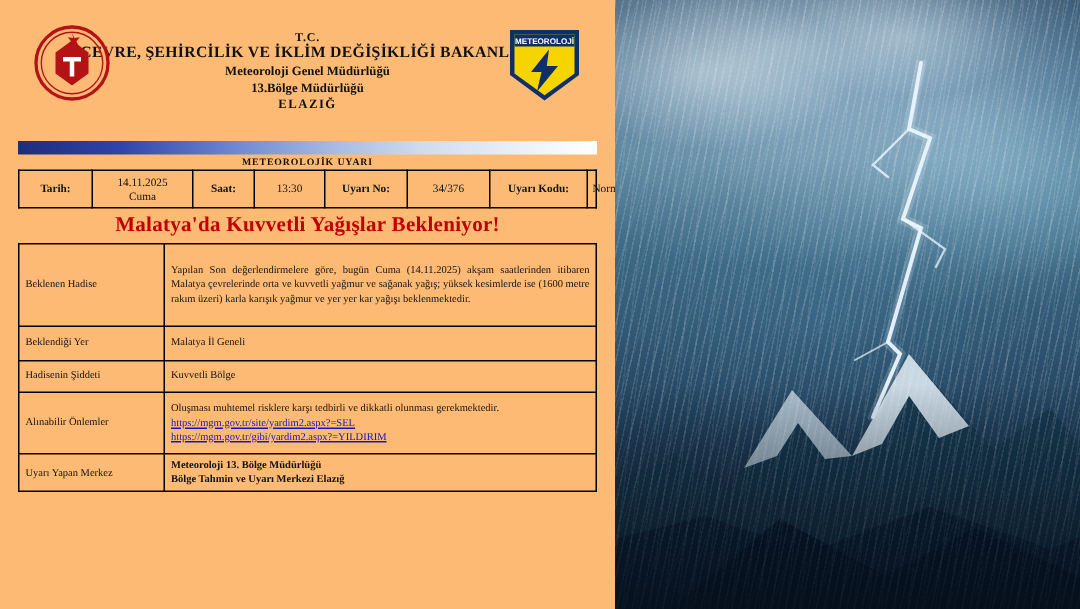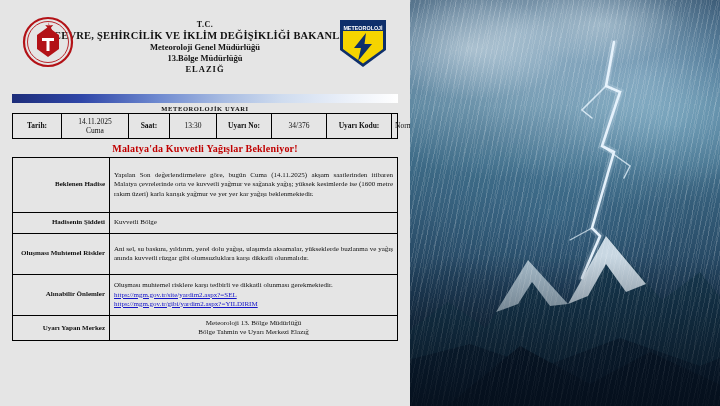--- a/index.html
+++ b/index.html
@@ -19,21 +19,21 @@
     height: 406px;
     display: flex;
     background: #000;
   }
 
   
   .doc-pane {
     position: relative;
     width: 410px;
     height: 406px;
-    background: #e5e5e5;
+    background: #fdba74;
     overflow: hidden;
   }
 
   .doc-header {
     position: relative;
     padding: 8px 10px 0 10px;
     height: 88px;
     box-sizing: border-box;
   }
   .emblem {
@@ -126,55 +126,54 @@
   }
   .lbl { font-weight: bold; }
   .cell-c { text-align: center; }
 
   .topinfo td { height: 20px; }
 
   .headline {
     text-align: center;
     color: #c00000;
     font-weight: bold;
-    font-size: 10px;
+    font-size: 14px;
     padding: 4px 0 3px 0;
     letter-spacing: .2px;
   }
 
   table.main-table {
     border-collapse: collapse;
     margin: 0 12px;
     width: calc(100% - 24px);
     table-layout: fixed;
   }
   table.main-table td {
     border: 1px solid #000;
     font-size: 7px;
     color: #111;
     padding: 3px 4px;
     vertical-align: middle;
     line-height: 1.32;
   }
   table.main-table td.k {
-    font-weight: bold;
+    font-weight: normal;
     width: 88px;
-    text-align: right;
+    text-align: left;
   }
   td.v-justify { text-align: justify; }
   .link {
     color: #1414c8;
     text-decoration: underline;
     display: block;
     line-height: 1.3;
     word-break: break-all;
   }
   .foot-cell {
-    text-align: center;
-    font-weight: normal;
+    font-weight: bold;
     font-size: 7.5px;
     line-height: 1.45;
     padding: 10px 4px 10px 4px;
   }
 
   
   .photo-pane {
     position: relative;
     width: 310px;
     height: 406px;
@@ -287,26 +286,26 @@
 
     <div class="headline">Malatya'da Kuvvetli Yağışlar Bekleniyor!</div>
 
     <table class="main-table">
       <tbody>
           <tr>
         <td class="k">Beklenen Hadise</td>
         <td class="v-justify" style="height:48px;margin-left:24px;">Yapılan Son değerlendirmelere göre, bugün Cuma (14.11.2025) akşam saatlerinden itibaren Malatya çevrelerinde orta ve kuvvetli yağmur ve sağanak yağış; yüksek kesimlerde ise (1600 metre rakım üzeri) karla karışık yağmur ve yer yer kar yağışı beklenmektedir.</td>
       </tr>
       <tr>
+        <td class="k">Beklendiği Yer</td>
+        <td style="height:16px;">Malatya İl Geneli</td>
+      </tr>
+      <tr>
         <td class="k">Hadisenin Şiddeti</td>
         <td style="height:14px;">Kuvvetli Bölge</td>
-      </tr>
-      <tr>
-        <td class="k">Oluşması Muhtemel Riskler</td>
-        <td class="v-justify" style="height:34px;">Ani sel, su baskını, yıldırım, yerel dolu yağışı, ulaşımda aksamalar, yükseklerde buzlanma ve yağış anında kuvvetli rüzgar gibi olumsuzluklara karşı dikkatli olunmalıdır.</td>
       </tr>
       <tr>
         <td class="k">Alınabilir Önlemler</td>
         <td style="height:34px;margin-top:44px;">
           <div>Oluşması muhtemel risklere karşı tedbirli ve dikkatli olunması gerekmektedir.</div>
           <a class="link" href="#">https://mgm.gov.tr/site/yardim2.aspx?=SEL</a>
           <a class="link" href="#">https://mgm.gov.tr/gibi/yardim2.aspx?=YILDIRIM</a>
         </td>
       </tr>
       <tr>

